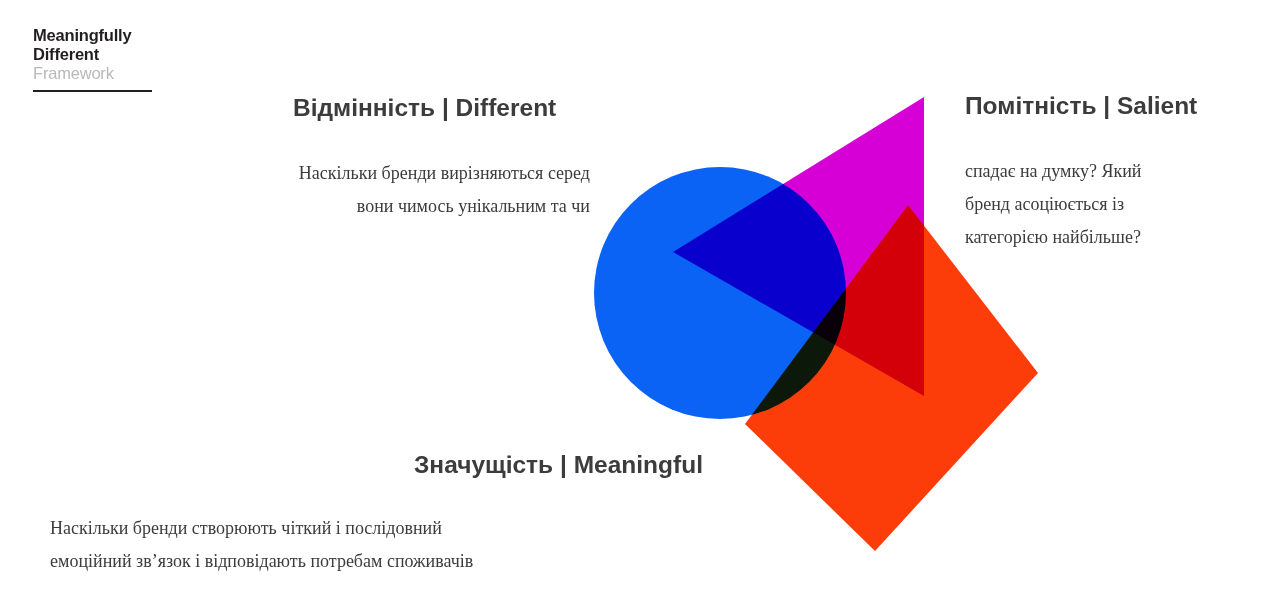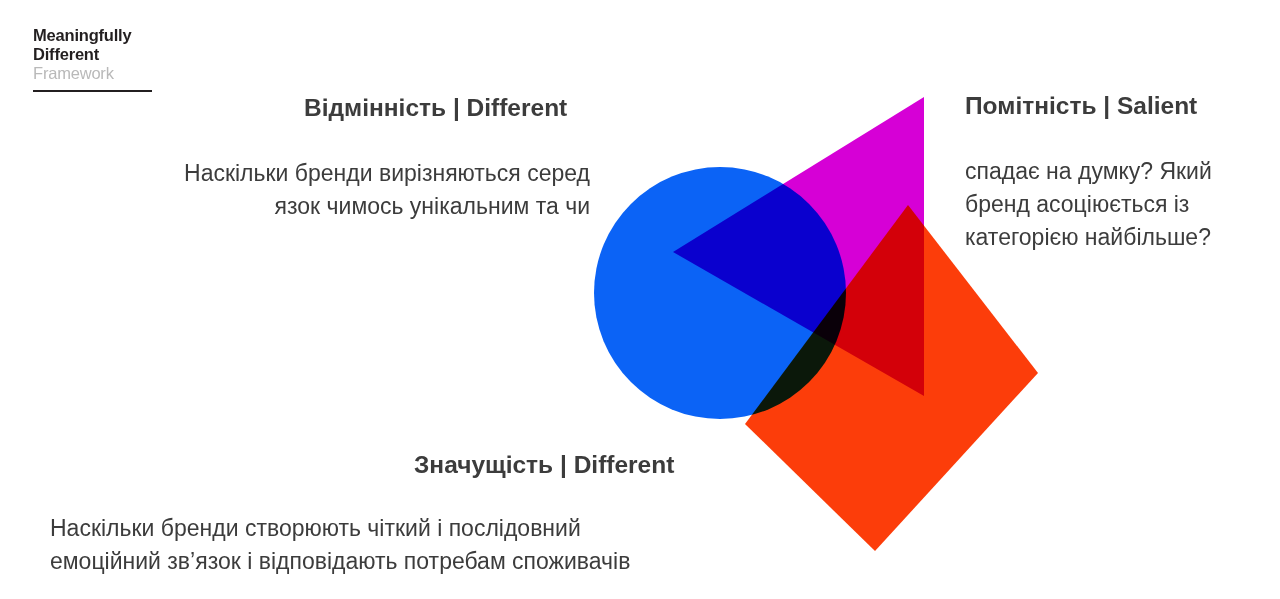--- a/index.html
+++ b/index.html
@@ -73,30 +73,30 @@
     position: absolute;
     font-family: "Liberation Sans", sans-serif;
     font-weight: 700;
     font-size: 24.5px;
     line-height: 30px;
     color: #3c3c3c;
     white-space: nowrap;
   }
   .pillar-body {
     position: absolute;
-    font-family: Liberation Sans, sans-serif;
+    font-family: Liberation Serif, serif;
     font-weight: 400;
-    font-size: 23px;
+    font-size: 18px;
     line-height: 33px;
     color: #3c3c3c;
   }
 
   
   #title-different {
-    left: 304px;
+    left: 293px;
     top: 93px;
     text-align: center;
   }
   #body-different {
     left: 80px;
     top: 157px;
     width: 510px;
     text-align: right;
   }
 
@@ -145,29 +145,29 @@
         <polygon class="multiply" points="924,97 924,396 673,252" fill="#d600d6"></polygon>
 
         <polygon class="multiply" points="908,205 1038,373 875,551 745,424" fill="#fc3d0a"></polygon>
       </g>
     </svg>
   </div>
 
   <div class="pillar-title" id="title-different">Відмінність | Different</div>
   <div class="pillar-body" id="body-different">
     <div>Наскільки бренди вирізняються серед</div>
-    <div>язок чимось унікальним та чи</div>
+    <div>вони чимось унікальним та чи</div>
   </div>
 
   <div class="pillar-title" id="title-salient">Помітність | Salient</div>
   <div class="pillar-body" id="body-salient">
     <div>спадає на думку? Який</div>
     <div>бренд асоціюється із</div>
     <div>категорією найбільше?</div>
   </div>
 
-  <div class="pillar-title" id="title-meaningful">Значущість | Different</div>
+  <div class="pillar-title" id="title-meaningful">Значущість | Meaningful</div>
   <div class="pillar-body" id="body-meaningful">
     <div>Наскільки бренди створюють чіткий і послідовний</div>
     <div>емоційний зв’язок і відповідають потребам споживачів</div>
   </div>
 
 </div>
 
 </body></html>

